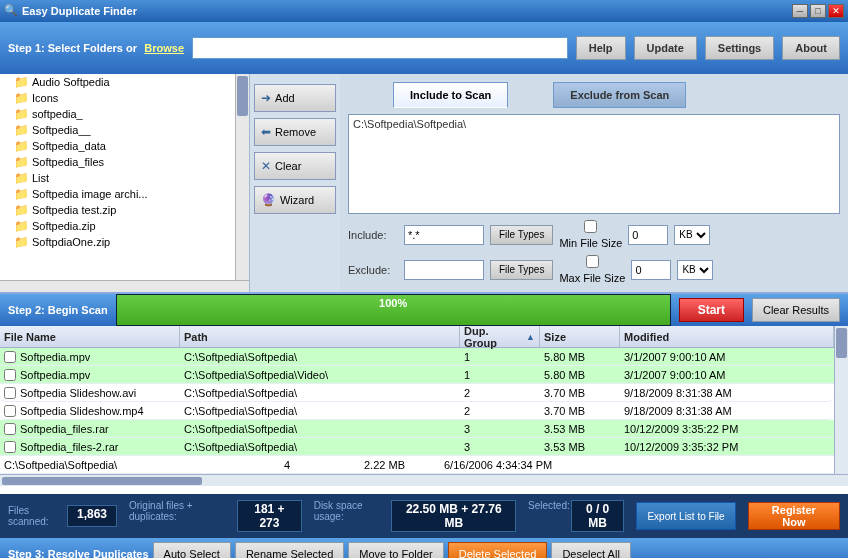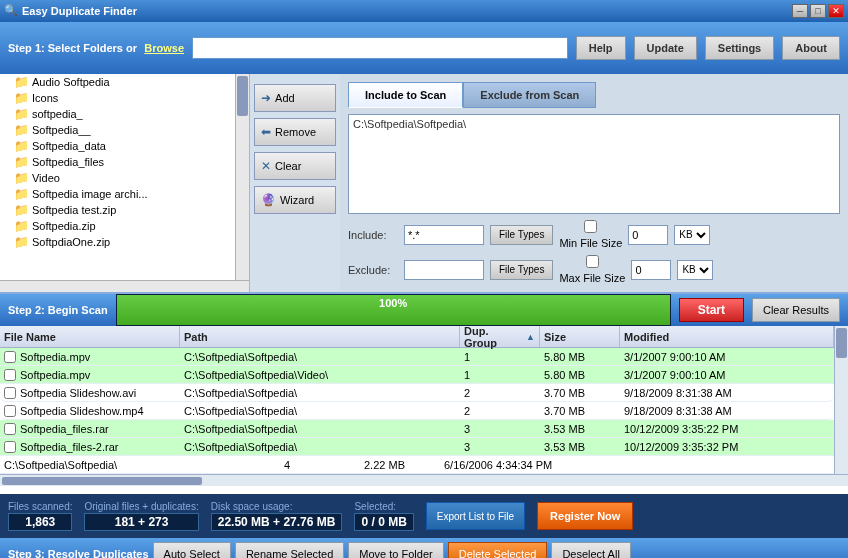--- a/index.html
+++ b/index.html
@@ -128,20 +128,21 @@
       display: flex;
       gap: 0;
     }
     .tab-btn {
       height: 26px;
       padding: 0 16px;
       border: 1px solid #7099cc;
       cursor: pointer;
       font-size: 11px;
       font-weight: bold;
+      margin-left: 45px;
     }
     .tab-btn.active {
       background: linear-gradient(to bottom, #ffffff, #e8f0ff);
       border-bottom-color: white;
       color: #000;
     }
     .tab-btn.inactive {
       background: linear-gradient(to bottom, #b0c8e8, #90aed0);
       color: #333;
     }
@@ -314,21 +315,21 @@
 
     
     .stats-bar {
       height: 44px;
       background: #1a3a6a;
       display: flex;
       align-items: center;
       padding: 0 8px;
       gap: 12px;
     }
-    .stat-group { display: flex; flex-direction: column; gap: 1px; }
+    .stat-group { display: flex; gap: 1px; }
     .stat-label { color: #88aadd; font-size: 10px; }
     .stat-value {
       color: white;
       font-weight: bold;
       font-size: 12px;
       background: #0a2040;
       padding: 1px 6px;
       border: 1px solid #336699;
       min-width: 50px;
       text-align: center;
@@ -458,21 +459,21 @@
           <div class="tree-item indent1">
             <span class="folder-icon">📁</span>
             <span>Softpedia_data</span>
           </div>
           <div class="tree-item indent1">
             <span class="folder-icon">📁</span>
             <span>Softpedia_files</span>
           </div>
           <div class="tree-item indent1">
             <span class="folder-icon">📁</span>
-            <span>Video</span>
+            <span>List</span>
           </div>
           <div class="tree-item indent1">
             <span class="folder-icon">📁</span>
             <span>Softpedia image archi...</span>
           </div>
           <div class="tree-item indent1">
             <span class="folder-icon">📁</span>
             <span>Softpedia test.zip</span>
           </div>
           <div class="tree-item indent1">

